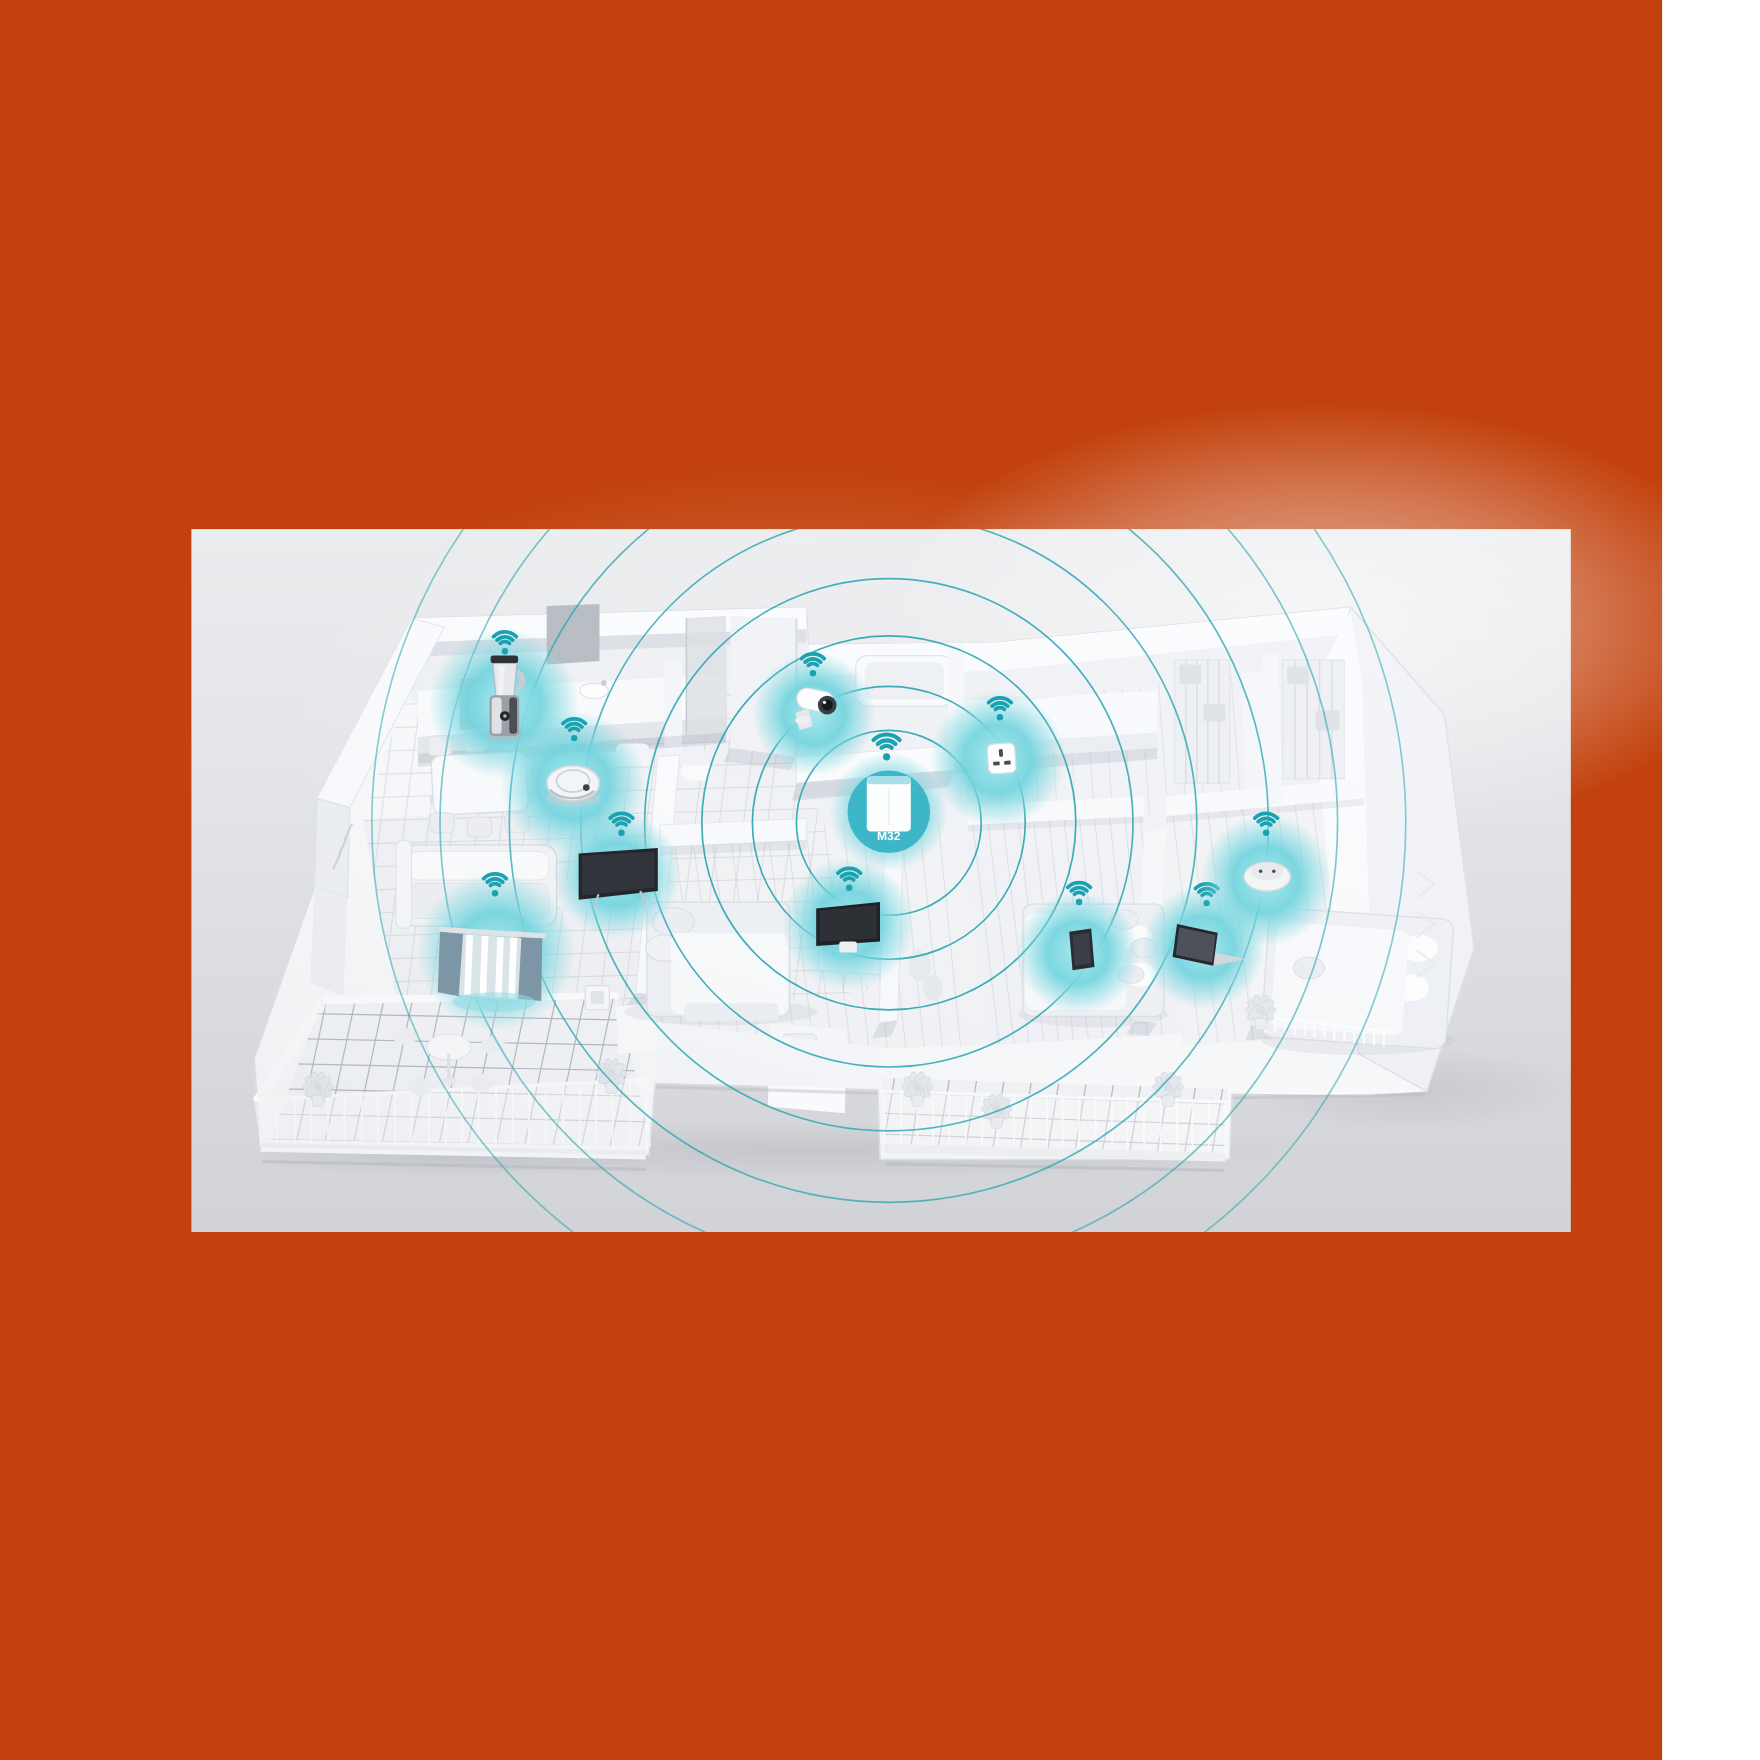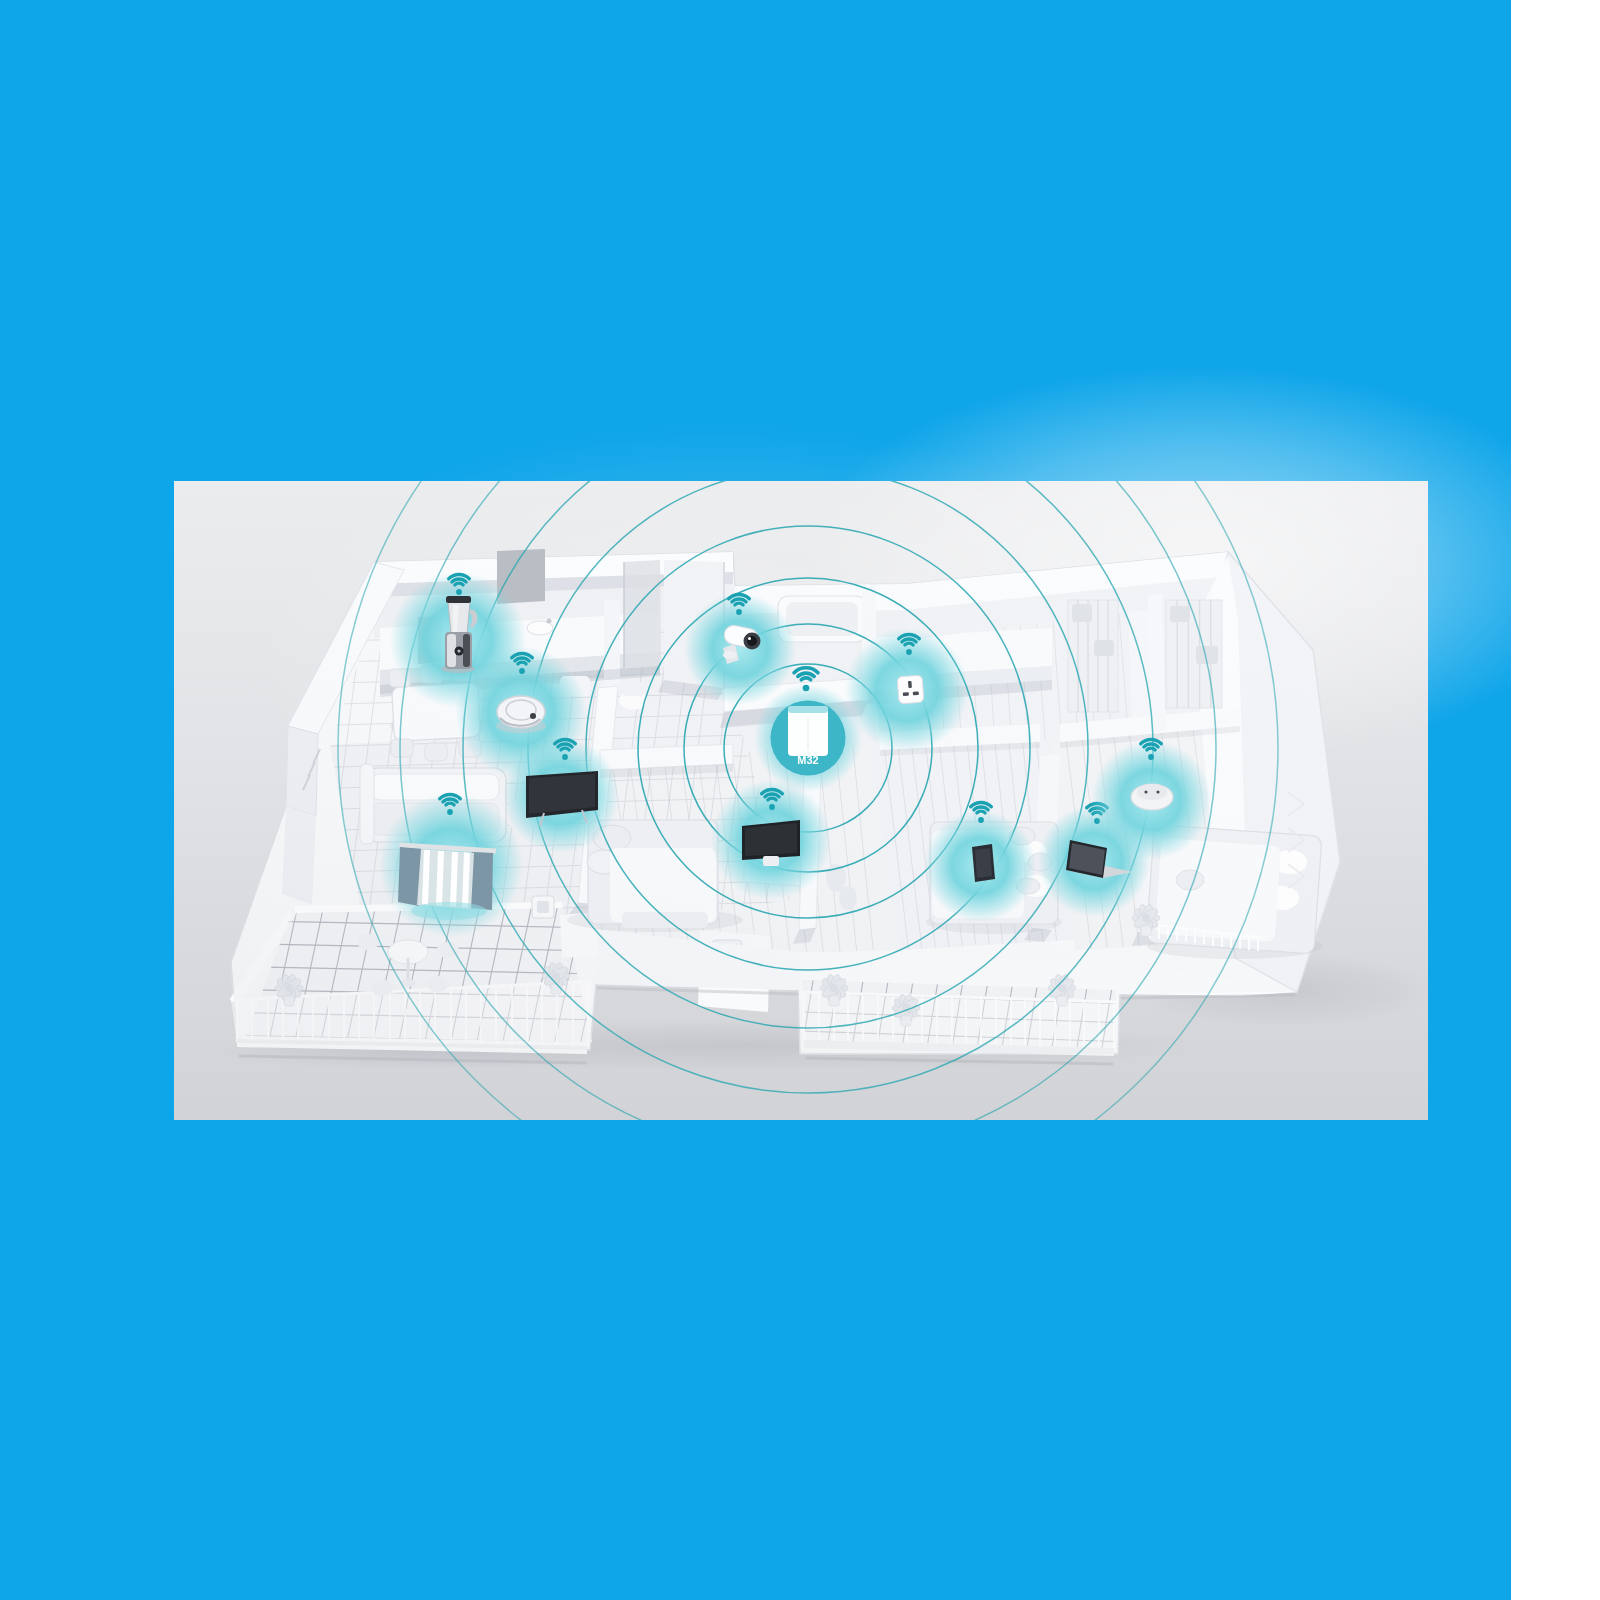--- a/index.html
+++ b/index.html
@@ -1,15 +1,15 @@
 <!DOCTYPE html>
 <html><head><meta charset="utf-8"><title>Mesh WiFi Home</title>
 <style>
 html,body{margin:0;padding:0;background:#ffffff;font-family:"Liberation Sans", sans-serif;}
-#stage{width:1511px;height:1600px;position:relative;background:#0ea5e9;}
+#stage{width:1511px;height:1600px;position:relative;background:#c2410c;}
 </style></head><body>
 <div id="stage">
 <svg width="1600" height="1600" viewBox="0 0 1600 1600">
 <defs>
 <linearGradient id="band" x1="0" y1="0" x2="0" y2="1">
  <stop offset="0" stop-color="#ebecee"></stop>
  <stop offset="0.38" stop-color="#e3e4e7"></stop>
  <stop offset="0.72" stop-color="#d9dadd"></stop>
  <stop offset="1" stop-color="#d2d3d7"></stop>
 </linearGradient>

